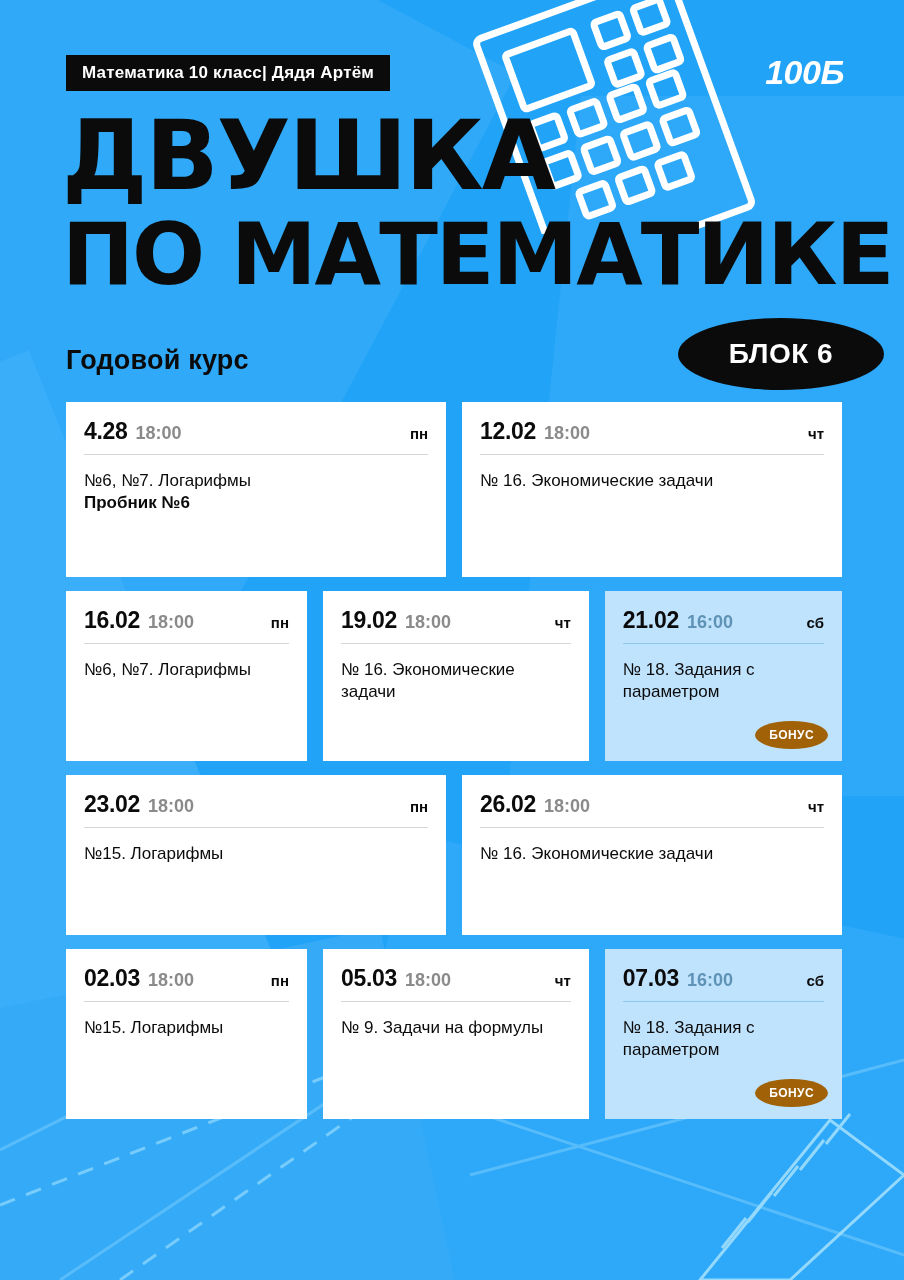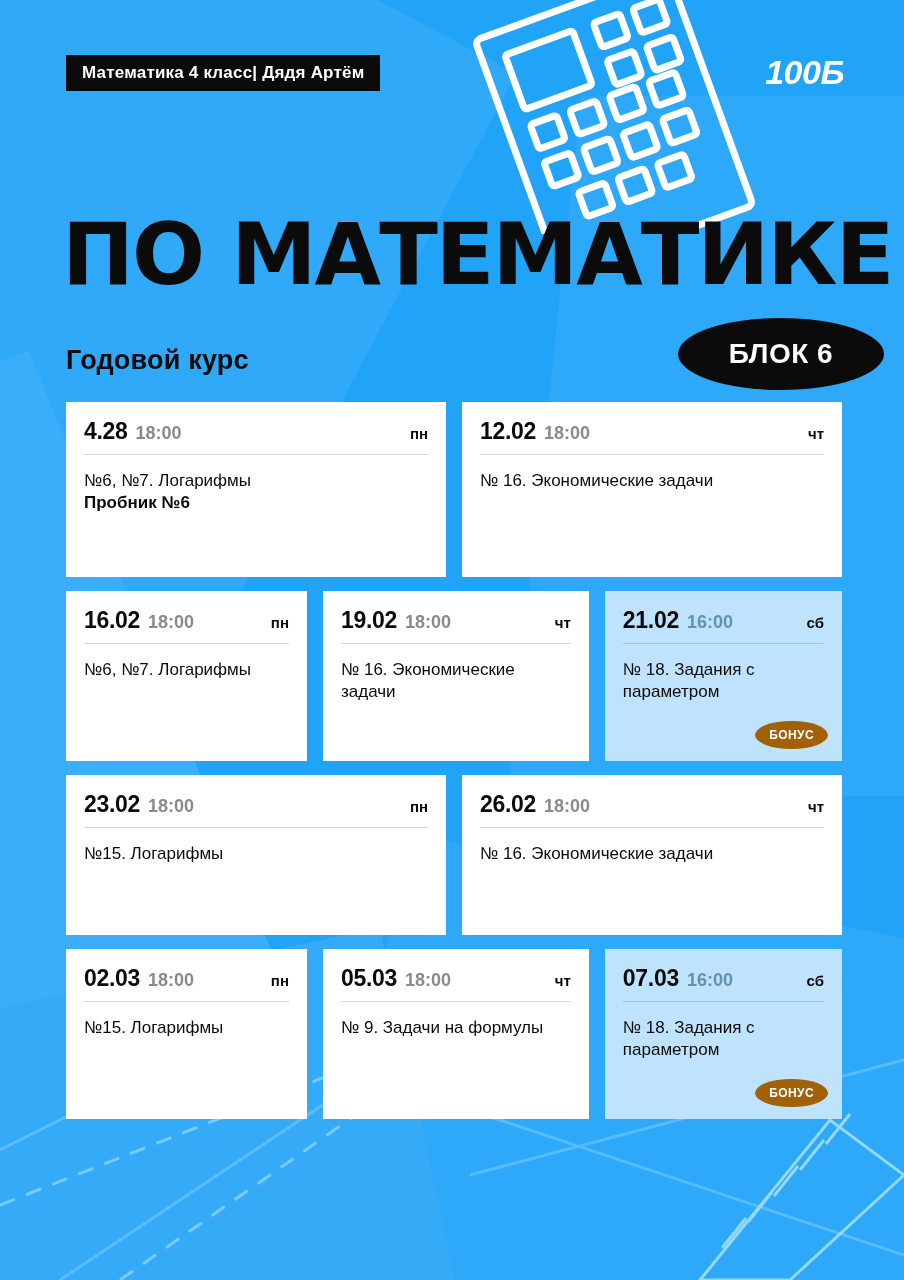--- a/index.html
+++ b/index.html
@@ -286,24 +286,25 @@
       <rect x="120" y="150" width="28" height="26" rx="3"></rect>
       <rect x="162" y="150" width="28" height="26" rx="3"></rect>
       <rect x="204" y="150" width="28" height="26" rx="3"></rect>
       <rect x="100" y="190" width="28" height="26" rx="3"></rect>
       <rect x="142" y="190" width="28" height="26" rx="3"></rect>
       <rect x="184" y="190" width="28" height="26" rx="3"></rect>
     </g>
   </svg>
 
   <div class="header">
-    <span class="course-tag">Математика 4 класс| Дядя Артём</span>
+    <span class="course-tag">Математика 10 класс| Дядя Артём</span>
     <span class="brand">100Б</span>
   </div>
 
+  <div class="title-main">ДВУШКА</div>
   <div class="title-line2">ПО МАТЕМАТИКЕ</div>
   <div class="subtitle">Годовой курс</div>
   <div class="block-badge">БЛОК 6</div>
 
   <div class="schedule">
 
     <div class="row">
       <div class="card w-half h-175">
         <div class="card-head">
           <span class="date">4.28</span>

